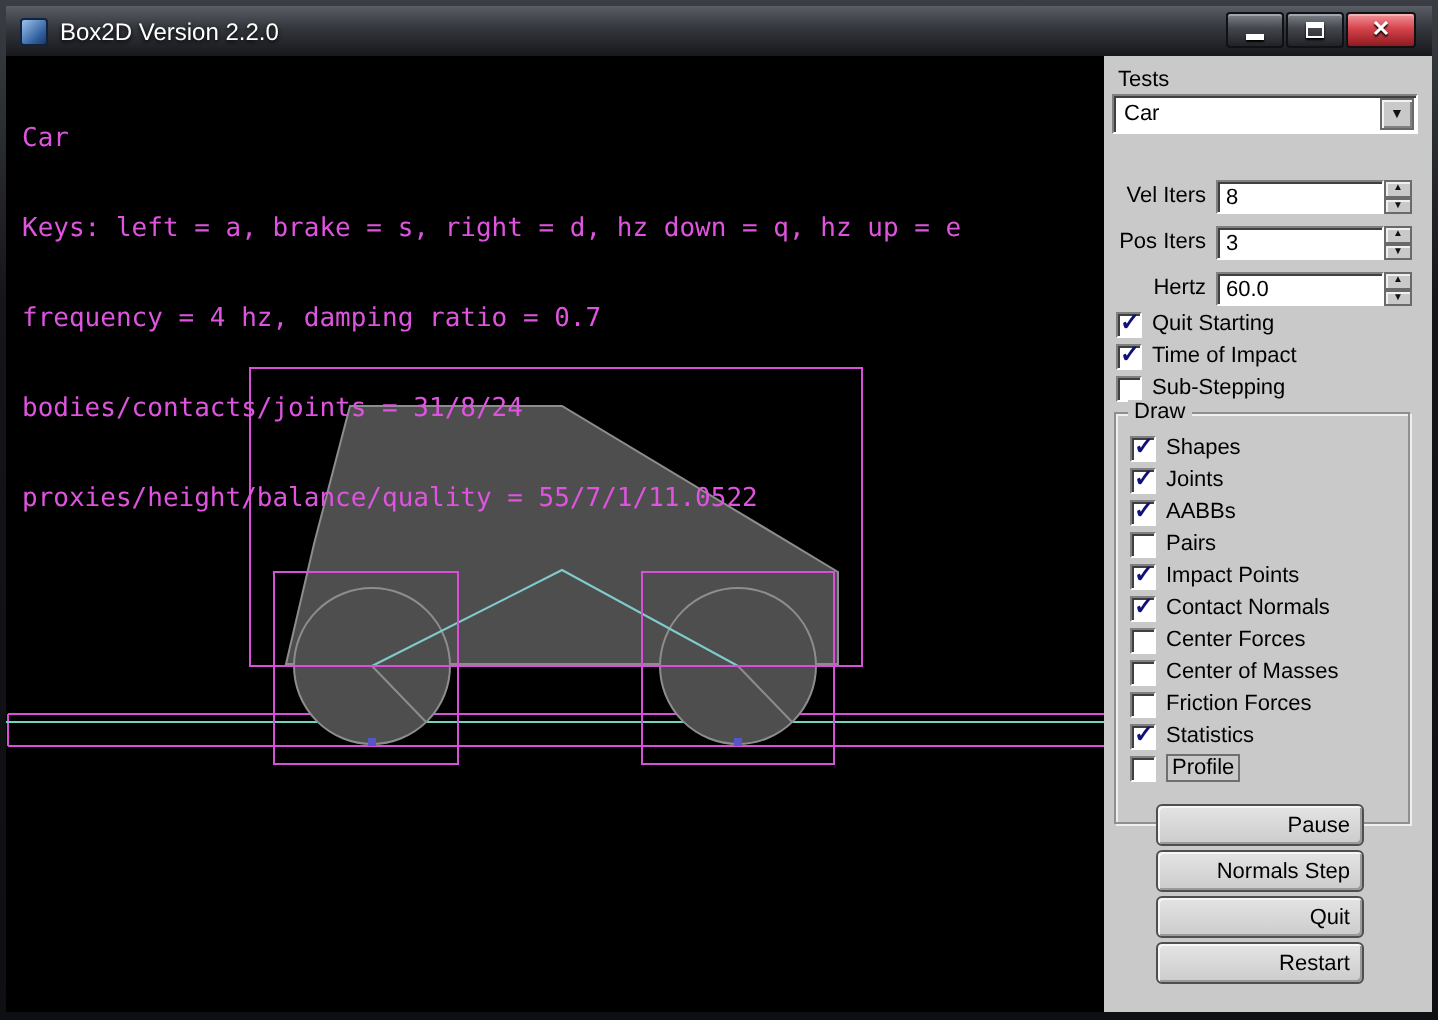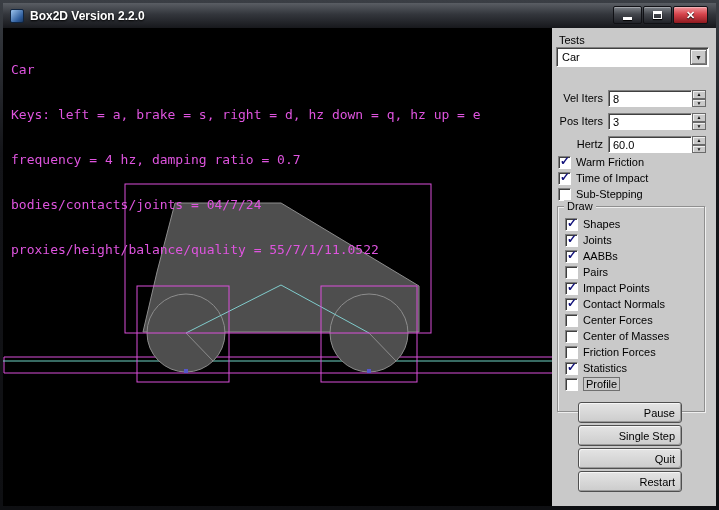--- a/index.html
+++ b/index.html
@@ -15,21 +15,21 @@
   .titlebar{
     position:relative;height:25px;
     background:linear-gradient(180deg,#5a5e64 0%,#33363c 45%,#17181c 100%);
     display:flex;align-items:center;padding-left:7px;
   }
   .app-icon{
     width:14px;height:14px;border-radius:2px;margin-right:6px;
     background:linear-gradient(135deg,#9cc4ee 0%,#2f5e9e 70%,#1c3b66 100%);
     border:1px solid #10243f;flex:0 0 auto;
   }
-  .title{color:#fff;font-size:12px;text-shadow:0 1px 2px #000;white-space:nowrap;font-weight:bold;}
+  .title{color:#fff;font-size:12px;text-shadow:0 1px 2px #000;white-space:nowrap;}
   .winbtns{position:absolute;right:8px;top:3px;display:flex;}
   .winbtn{
     width:29px;height:18px;margin-left:1px;border-radius:2px;
     border:1px solid #101115;
     background:linear-gradient(180deg,#7e838a 0%,#43464c 45%,#202228 100%);
     box-shadow:inset 0 1px 0 rgba(255,255,255,.3);
     display:flex;align-items:center;justify-content:center;cursor:default;
   }
   .winbtn.close{
     width:35px;
@@ -131,21 +131,21 @@
     </div>
   </div>
 
   <div class="content">
 
     <div class="canvas">
       <div class="stats">
         <div>Car</div>
         <div>Keys: left = a, brake = s, right = d, hz down = q, hz up = e</div>
         <div>frequency = 4 hz, damping ratio = 0.7</div>
-        <div>bodies/contacts/joints = 04/7/24</div>
+        <div>bodies/contacts/joints = 31/8/24</div>
         <div>proxies/height/balance/quality = 55/7/1/11.0522</div>
       </div>
       <svg class="scene" width="549" height="478" viewBox="0 0 549 478">
 
         <line x1="1" y1="329" x2="549" y2="329" stroke="#d94fd9" stroke-width="1"></line>
         <line x1="1" y1="345" x2="549" y2="345" stroke="#d94fd9" stroke-width="1"></line>
         <line x1="1" y1="329" x2="1" y2="345" stroke="#d94fd9" stroke-width="1"></line>
 
         <line x1="0" y1="333" x2="549" y2="333" stroke="#6fd4c4" stroke-width="1"></line>
 
@@ -202,21 +202,21 @@
             <span class="arr">▼</span>
           </span>
         </div>
       </div>
 
       <div class="main-checks">
         <div class="check-row">
           <span class="cbox">
               <span class="mark">✓</span>
             </span>
-          <span>Warm Friction</span>
+          <span>Quit Starting</span>
         </div>
         <div class="check-row">
           <span class="cbox">
               <span class="mark">✓</span>
             </span>
           <span>Time of Impact</span>
         </div>
         <div class="check-row">
           <span class="cbox">
               <span class="mark"></span>
@@ -292,20 +292,20 @@
             <span class="cbox">
                 <span class="mark"></span>
               </span>
             <span class="focus-frame">Profile</span>
           </div>
         </div>
       </div>
 
       <div class="buttons">
         <button class="btn">Pause</button>
-        <button class="btn">Single Step</button>
+        <button class="btn">Normals Step</button>
         <button class="btn">Quit</button>
         <button class="btn">Restart</button>
       </div>
 
     </div>
   </div>
 </div>
 
 </body></html>

